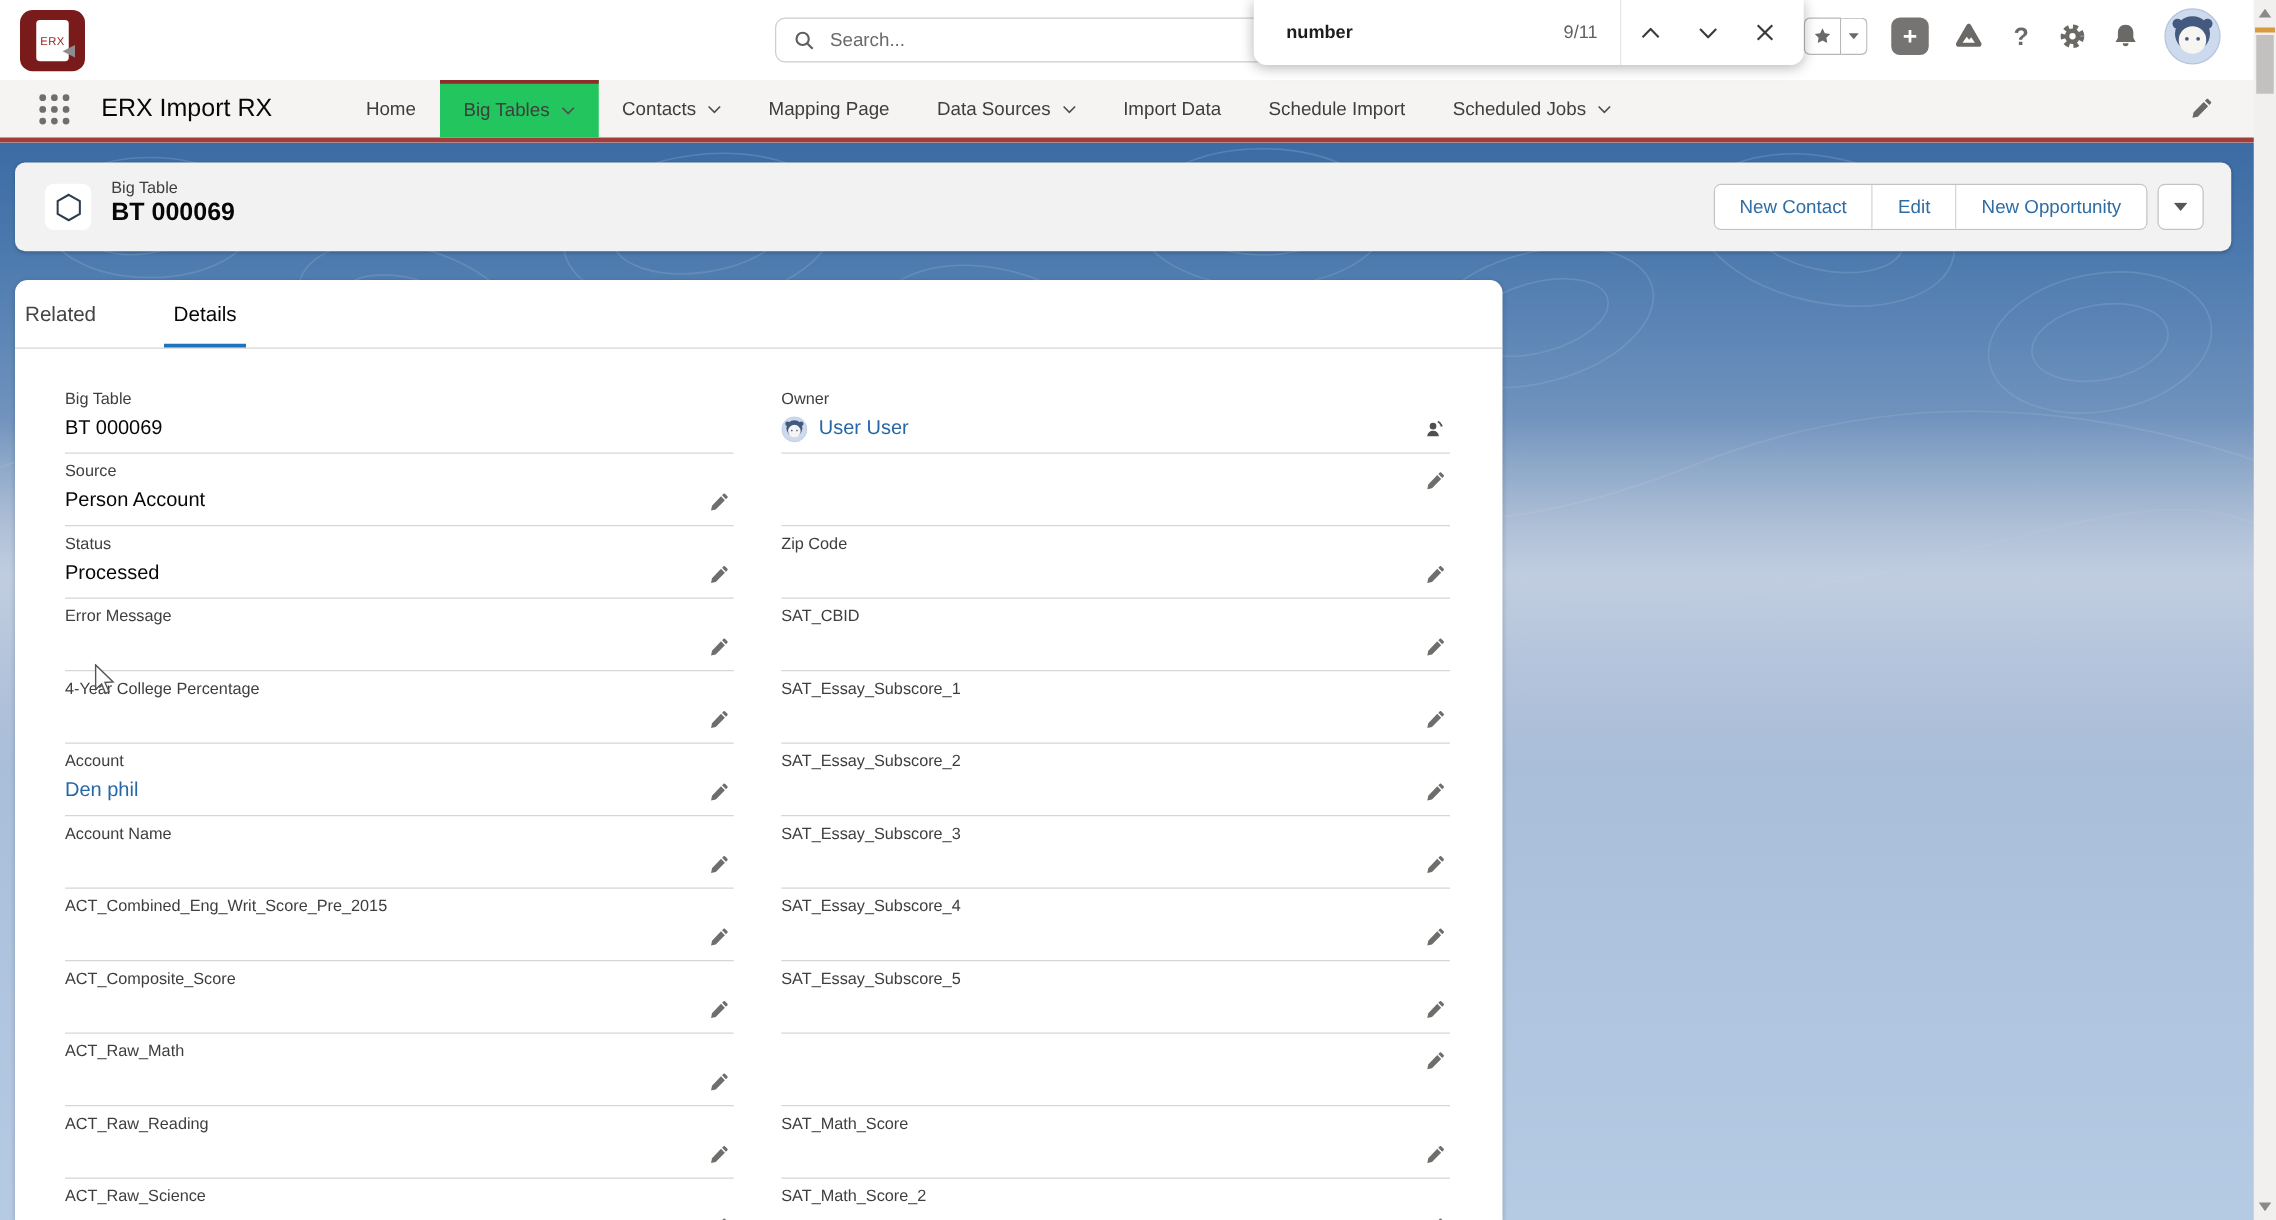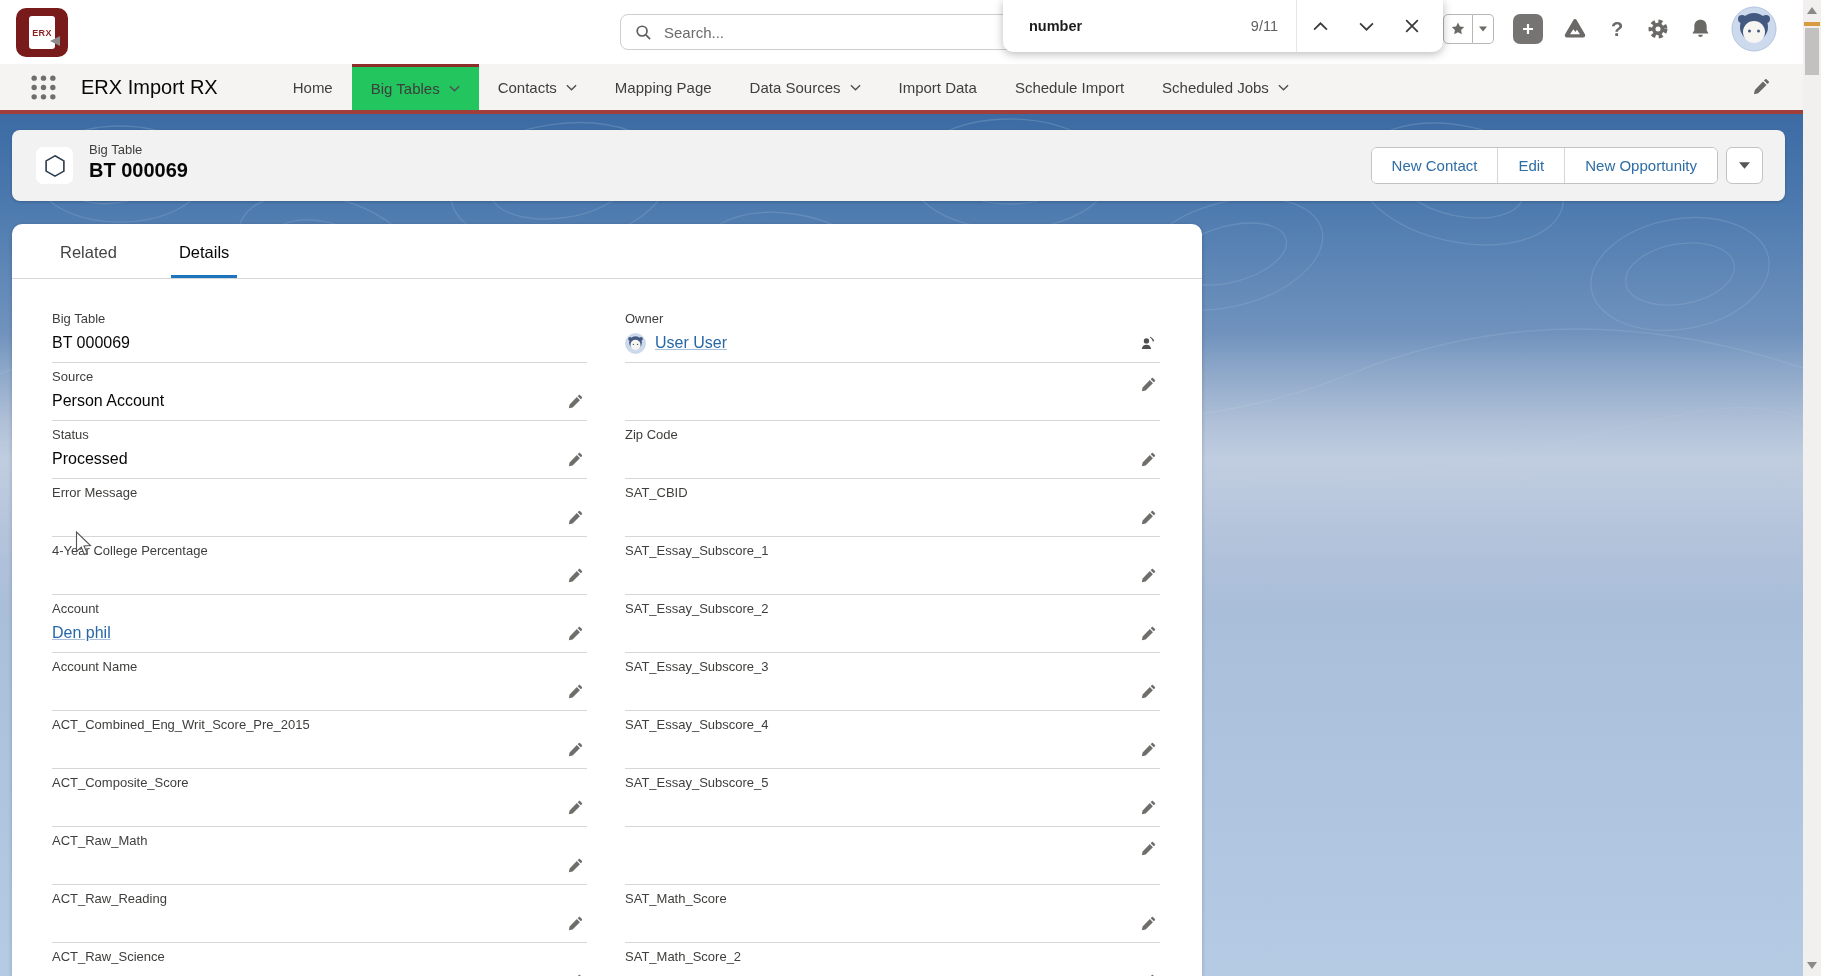--- a/index.html
+++ b/index.html
@@ -6,21 +6,21 @@
   body{width:1821px;height:976px;overflow:hidden;position:relative;background:#fff;
        font-family:"Liberation Sans",sans-serif;color:#080707;}
   button{font-family:inherit;cursor:pointer}
 
   
   .topbar{position:absolute;top:0;left:0;width:1821px;height:64px;background:#fff;z-index:5}
   .logo{position:absolute;left:16px;top:8px;width:52px;height:49px;background:#7a1b1b;border-radius:10px;
         display:flex;align-items:center;justify-content:center}
   .logo-doc{width:26px;height:33px;background:#fff;border-radius:3px;position:relative;
             display:flex;align-items:center;justify-content:center}
-  .logo-doc span{color:#8e1f1f;font-weight:bold;font-size:9px;letter-spacing:.3px}
+  .logo-doc span{color:#8e1f1f;font-weight:normal;font-size:9px;letter-spacing:.3px}
   .logo-arrow{position:absolute;right:-5px;bottom:3px;width:0;height:0;
               border-top:5px solid transparent;border-bottom:5px solid transparent;border-right:10px solid #8d8d8d}
   .search-box{position:absolute;left:620px;top:14px;width:560px;height:36px;border:1px solid #cfcecd;border-radius:8px;
               background:#fff;display:flex;align-items:center;gap:10px;padding:0 14px;box-sizing:border-box}
   .search-box input{border:none;outline:none;font-size:15px;color:#444;flex:1;background:transparent;font-family:Liberation Sans, sans-serif}
   .search-box input::placeholder{color:#6b6a68}
 
   .findbar{position:absolute;left:1003px;top:0;width:440px;height:52px;background:#fff;border-radius:0 0 10px 10px;
            box-shadow:0 2px 10px rgba(0,0,0,.28);display:flex;align-items:center;
            padding:0 8px 0 26px;box-sizing:border-box;z-index:40}
@@ -68,31 +68,31 @@
   .hdr-actions{position:absolute;right:22px;top:17px;display:flex;gap:8px;align-items:center;height:37px}
   .btn-group{display:flex;height:37px;border:1px solid #c5c3c1;border-radius:6px;overflow:hidden;background:#fff;box-sizing:border-box}
   .hdr-btn{padding:0 20px;background:#fff;border:none;border-left:1px solid #d8d6d5;color:#2e6da4;font-size:15px}
   .hdr-btn:first-child{border-left:none}
   .dd-btn{width:37px;height:37px;border:1px solid #c5c3c1;border-radius:6px;background:#fff;
           display:flex;align-items:center;justify-content:center;box-sizing:border-box}
 
   
   .main-card{position:absolute;left:12px;top:224px;width:1190px;height:752px;background:#fff;
              border-radius:10px 10px 0 0;box-shadow:0 1px 4px rgba(0,0,0,.2);overflow:hidden;z-index:8}
-  .rec-tabs{display:flex;align-items:flex-end;height:55px;border-bottom:1px solid #d8d6d5;padding-left:40px;gap:46px;box-sizing:border-box}
+  .rec-tabs{display:flex;align-items:flex-end;height:55px;border-bottom:1px solid #d8d6d5;gap:46px;box-sizing:border-box}
   .rec-tab{font-size:16.5px;color:#444;padding:0 8px 16px;background:none;border:none}
   .rec-tab.active{font-weight:400;color:#080707;box-shadow:inset 0 -3px 0 #1b74bc}
   .fields{display:flex;gap:38px;padding:26px 42px 0 40px}
   .fcol{flex:1;min-width:0}
   .field-row{min-height:58px;border-bottom:1px solid #d8d6d5;padding-top:5px;box-sizing:border-box;
              display:flex;flex-direction:column}
   .f-label{font-size:13px;color:#3e3e3c;line-height:17px;white-space:nowrap;overflow:hidden;text-overflow:ellipsis}
   .f-valueline{display:flex;align-items:center;min-height:30px;padding:1px 2px 3px 0}
   .f-value{font-size:16px;color:#080707;line-height:22px;flex:1;white-space:nowrap;overflow:hidden}
-  .f-value.link{color:#2667a8;text-decoration:underline;text-decoration-color:#a9c1da;flex:0 0 auto;margin-right:auto;cursor:pointer}
+  .f-value.link{color:#2667a8;text-decoration-color:#a9c1da;flex:0 0 auto;margin-right:auto;cursor:pointer}
   .owner-avatar{width:21px;height:21px;margin-right:9px;display:inline-flex;flex:0 0 auto}
   .iconbtn{background:none;border:none;padding:2px;display:flex;margin-left:6px}
 
   
   .scrollbar{position:absolute;right:0;top:0;width:18px;height:976px;background:#f1f0ef;z-index:50}
   .sb-up{position:absolute;top:7px;left:4px;width:0;height:0;border-left:5px solid transparent;border-right:5px solid transparent;border-bottom:7px solid #8a8a8a}
   .sb-down{position:absolute;bottom:7px;left:4px;width:0;height:0;border-left:5px solid transparent;border-right:5px solid transparent;border-top:7px solid #8a8a8a}
   .sb-marker{position:absolute;top:22px;left:1px;width:16px;height:4px;background:#d89b3f}
   .sb-thumb{position:absolute;top:28px;left:2px;width:14px;height:47px;background:#c2c1c0}
 

